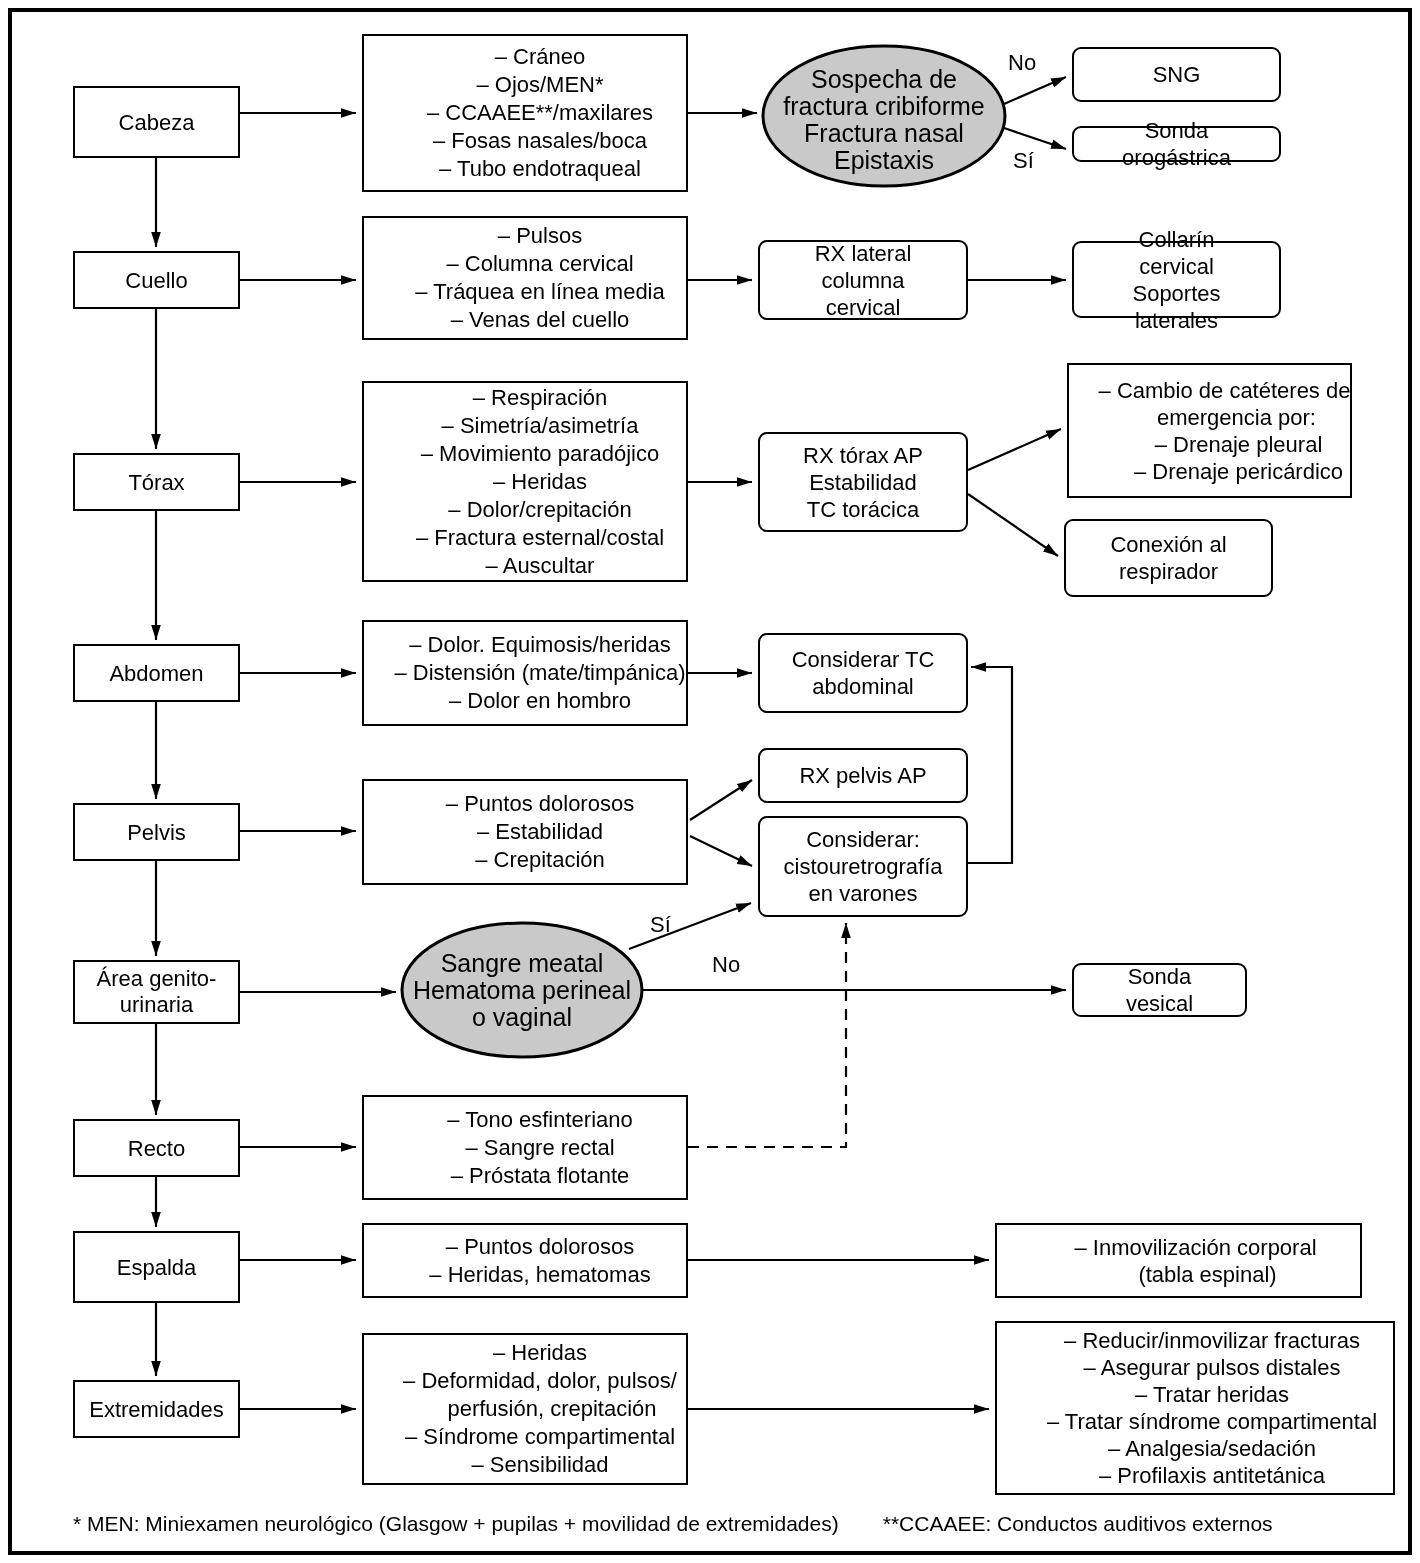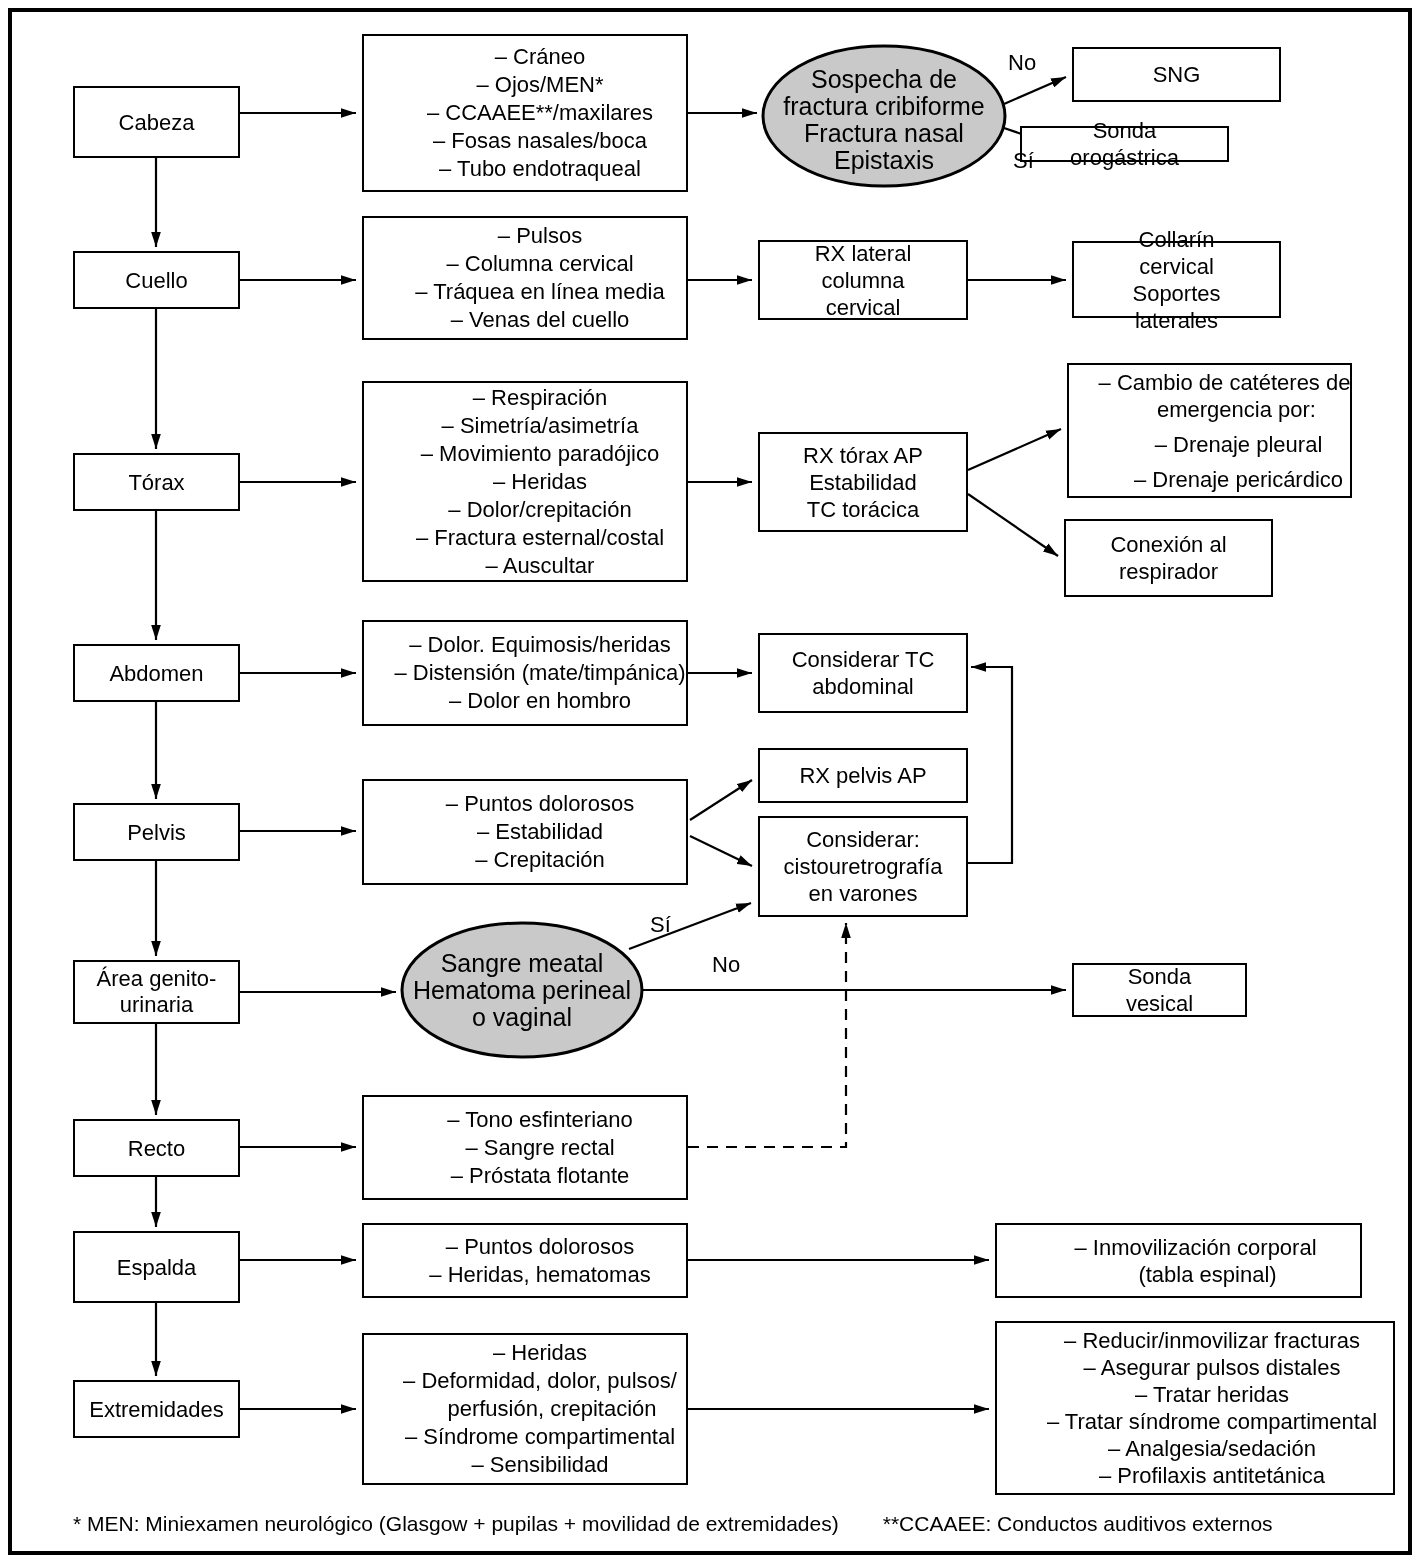--- a/index.html
+++ b/index.html
@@ -12,26 +12,26 @@
   #wires{position:absolute;left:0;top:0;width:1420px;height:1563px;}
   .wire{stroke:#000;stroke-width:2.2;fill:none;}
   .dashed{stroke-dasharray:11 8;}
   .ell{fill:#c9c9c9;stroke:#000;stroke-width:3;}
   .box{
     position:absolute;border:2px solid #000;background:#fff;box-sizing:border-box;
     display:flex;flex-direction:column;justify-content:center;
     font-size:22px;line-height:27px;
   }
   .node{align-items:center;text-align:center;padding:2px 6px;}
-  .centerbox{align-items:center;text-align:center;padding:2px 26px;}
+  .centerbox{align-items:center;text-align:center;padding:2px 26px;border-radius:9px;}
   .detail{align-items:flex-start;text-align:center;padding:4px 6px 4px 16px;line-height:28px;}
   .detail .li,.detail .cont,.detail .sub{width:100%;}
   .li{padding-left:20px;text-indent:-20px;}
   .cont{padding-left:22px;}
-  .sub{padding-left:34px;text-indent:-20px;margin-top:8px;}
+  .sub{padding-left:34px;text-indent:-20px;}
   .elltext{
     position:absolute;text-align:center;font-size:25px;line-height:27px;
     display:flex;flex-direction:column;align-items:center;justify-content:flex-end;
   }
   .edgelabel{position:absolute;font-size:22px;}
   #footnote{position:absolute;left:73px;top:1512px;font-size:21px;white-space:nowrap;}
   #footnote .seg{display:inline-block;margin-right:44px;}
 </style>
 </head>
 <body>
@@ -174,21 +174,21 @@
   </div>
   <div class="elltext" style="left:407px;top:949px;width:230px;height:82px">
     <div>Sangre meatal</div>
     <div>Hematoma perineal</div>
     <div>o vaginal</div>
   </div>
 
   <div class="box centerbox" style="left:1072px;top:47px;width:209px;height:55px">
     <div>SNG</div>
   </div>
-  <div class="box centerbox" style="left:1020px;top:126px;width:209px;height:36px">
+  <div class="box centerbox" style="left:1072px;top:126px;width:209px;height:36px">
     <div>Sonda orogástrica</div>
   </div>
   <div class="box centerbox" style="left:758px;top:240px;width:210px;height:80px">
     <div>RX lateral columna</div>
     <div>cervical</div>
   </div>
   <div class="box centerbox" style="left:1072px;top:241px;width:209px;height:77px">
     <div>Collarín cervical</div>
     <div>Soportes laterales</div>
   </div>

